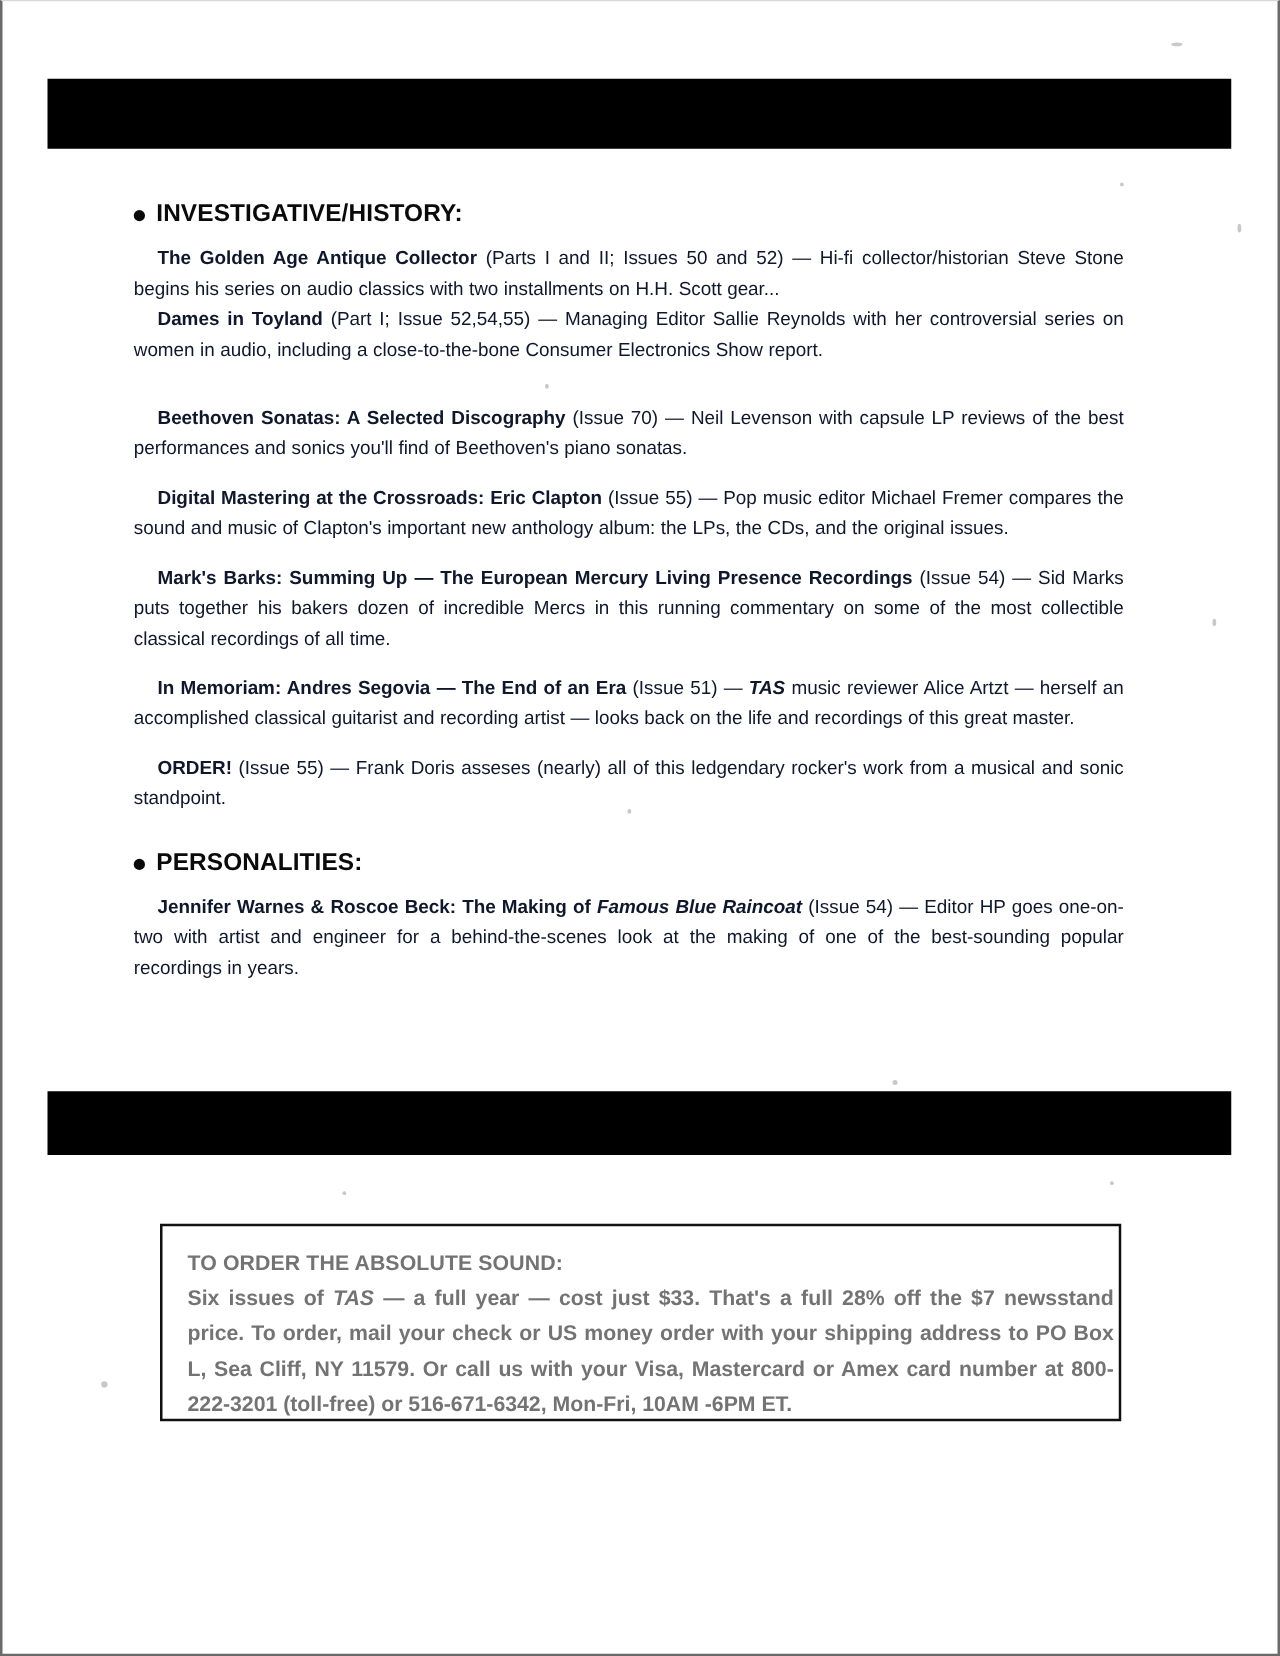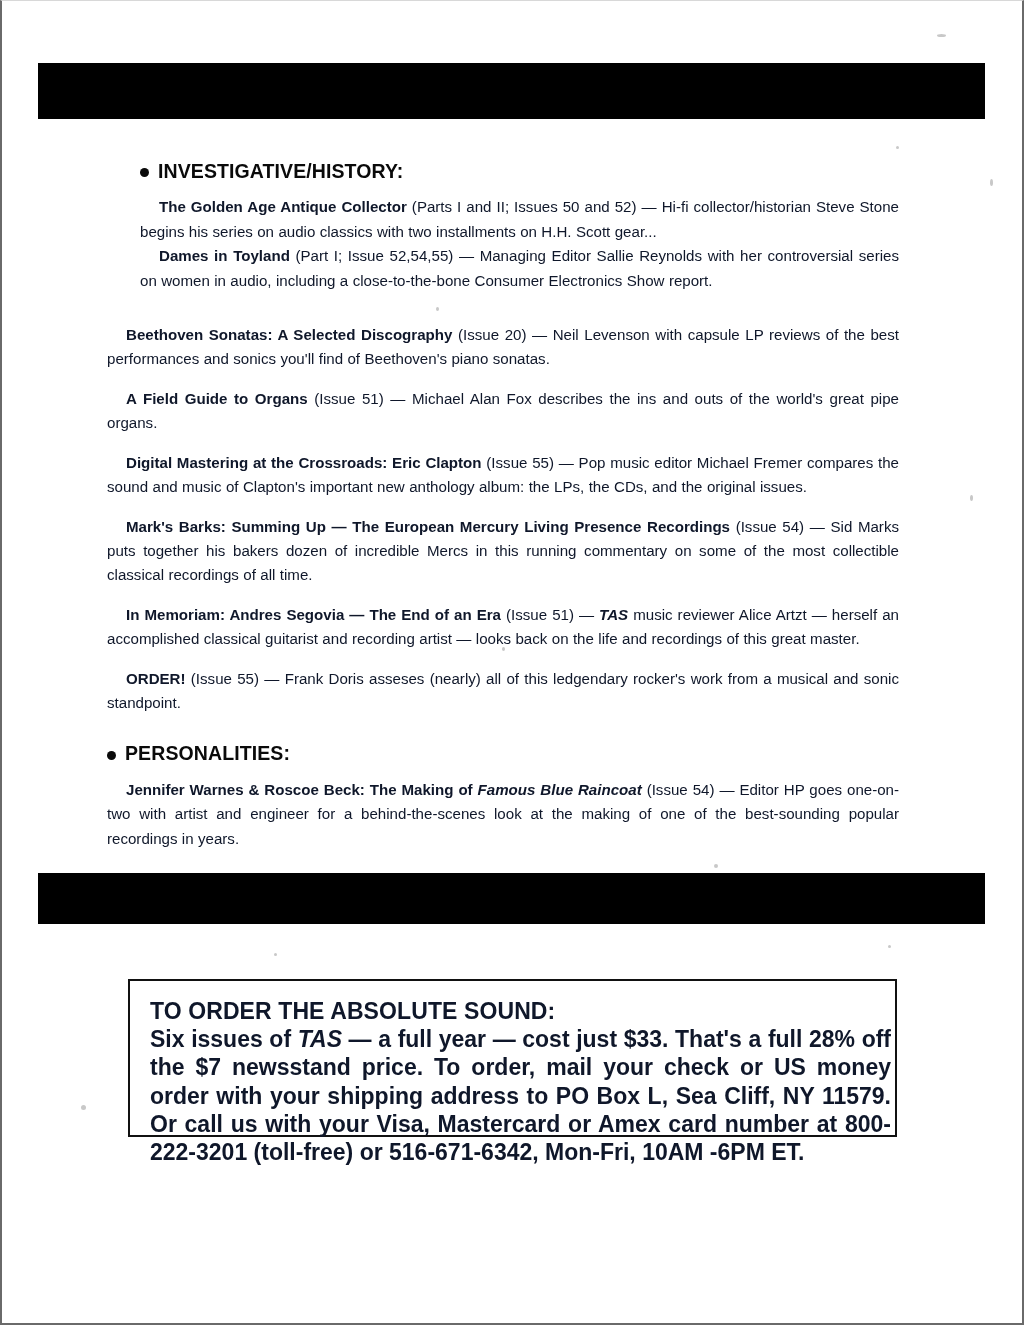--- a/index.html
+++ b/index.html
@@ -93,40 +93,40 @@
     font-weight: bold;
   }
   .entry i {
     font-style: italic;
   }
   .entry b i, .entry i b {
     font-weight: bold;
     font-style: italic;
   }
 
-  .section-investigative { margin-bottom: 30px; margin-left: 33px; }
+  .section-investigative { margin-bottom: 30px; }
   .section-music { margin-bottom: 28px; }
 
   
   .order-box {
     position: absolute;
     left: 126px;
     top: 978px;
     width: 769px;
     height: 158px;
     border: 2px solid #111111;
     box-sizing: border-box;
     background: #ffffff;
   }
   .order-box-inner {
     padding: 16px 4px 10px 20px;
-    font-size: 23px;
+    font-size: 17px;
     line-height: 28.2px;
     font-weight: bold;
-    color: #0f172a;
+    color: #737373;
   }
   .order-title {
     display: block;
     letter-spacing: 0.1px;
   }
   .order-body {
     display: block;
     text-align: justify;
   }
   .order-body i {
@@ -180,31 +180,25 @@
         <span>(Part I; Issue 52,54,55)</span>
         <span>—</span>
         <span>Managing Editor Sallie Reynolds with her controversial series on women in audio, including a close-to-the-bone Consumer Electronics Show report.</span>
       </p>
     </div>
 
     <div class="section section-music">
 
       <p class="entry">
         <b>Beethoven Sonatas: A Selected Discography</b>
-        <span>(Issue 20)</span>
+        <span>(Issue 70)</span>
         <span>—</span>
         <span>Neil Levenson with capsule LP reviews of the best performances and sonics you'll find of Beethoven's piano sonatas.</span>
       </p>
 
-      <p class="entry">
-        <b>A Field Guide to Organs</b>
-        <span>(Issue 51)</span>
-        <span>—</span>
-        <span>Michael Alan Fox describes the ins and outs of the world's great pipe organs.</span>
-      </p>
 
       <p class="entry">
         <b>Digital Mastering at the Crossroads: Eric Clapton</b>
         <span>(Issue 55)</span>
         <span>—</span>
         <span>Pop music editor Michael Fremer compares the sound and music of Clapton's important new anthology album: the LPs, the CDs, and the original issues.</span>
       </p>
 
       <p class="entry">
         <b>Mark's Barks: Summing Up — The European Mercury Living Presence Recordings</b>

